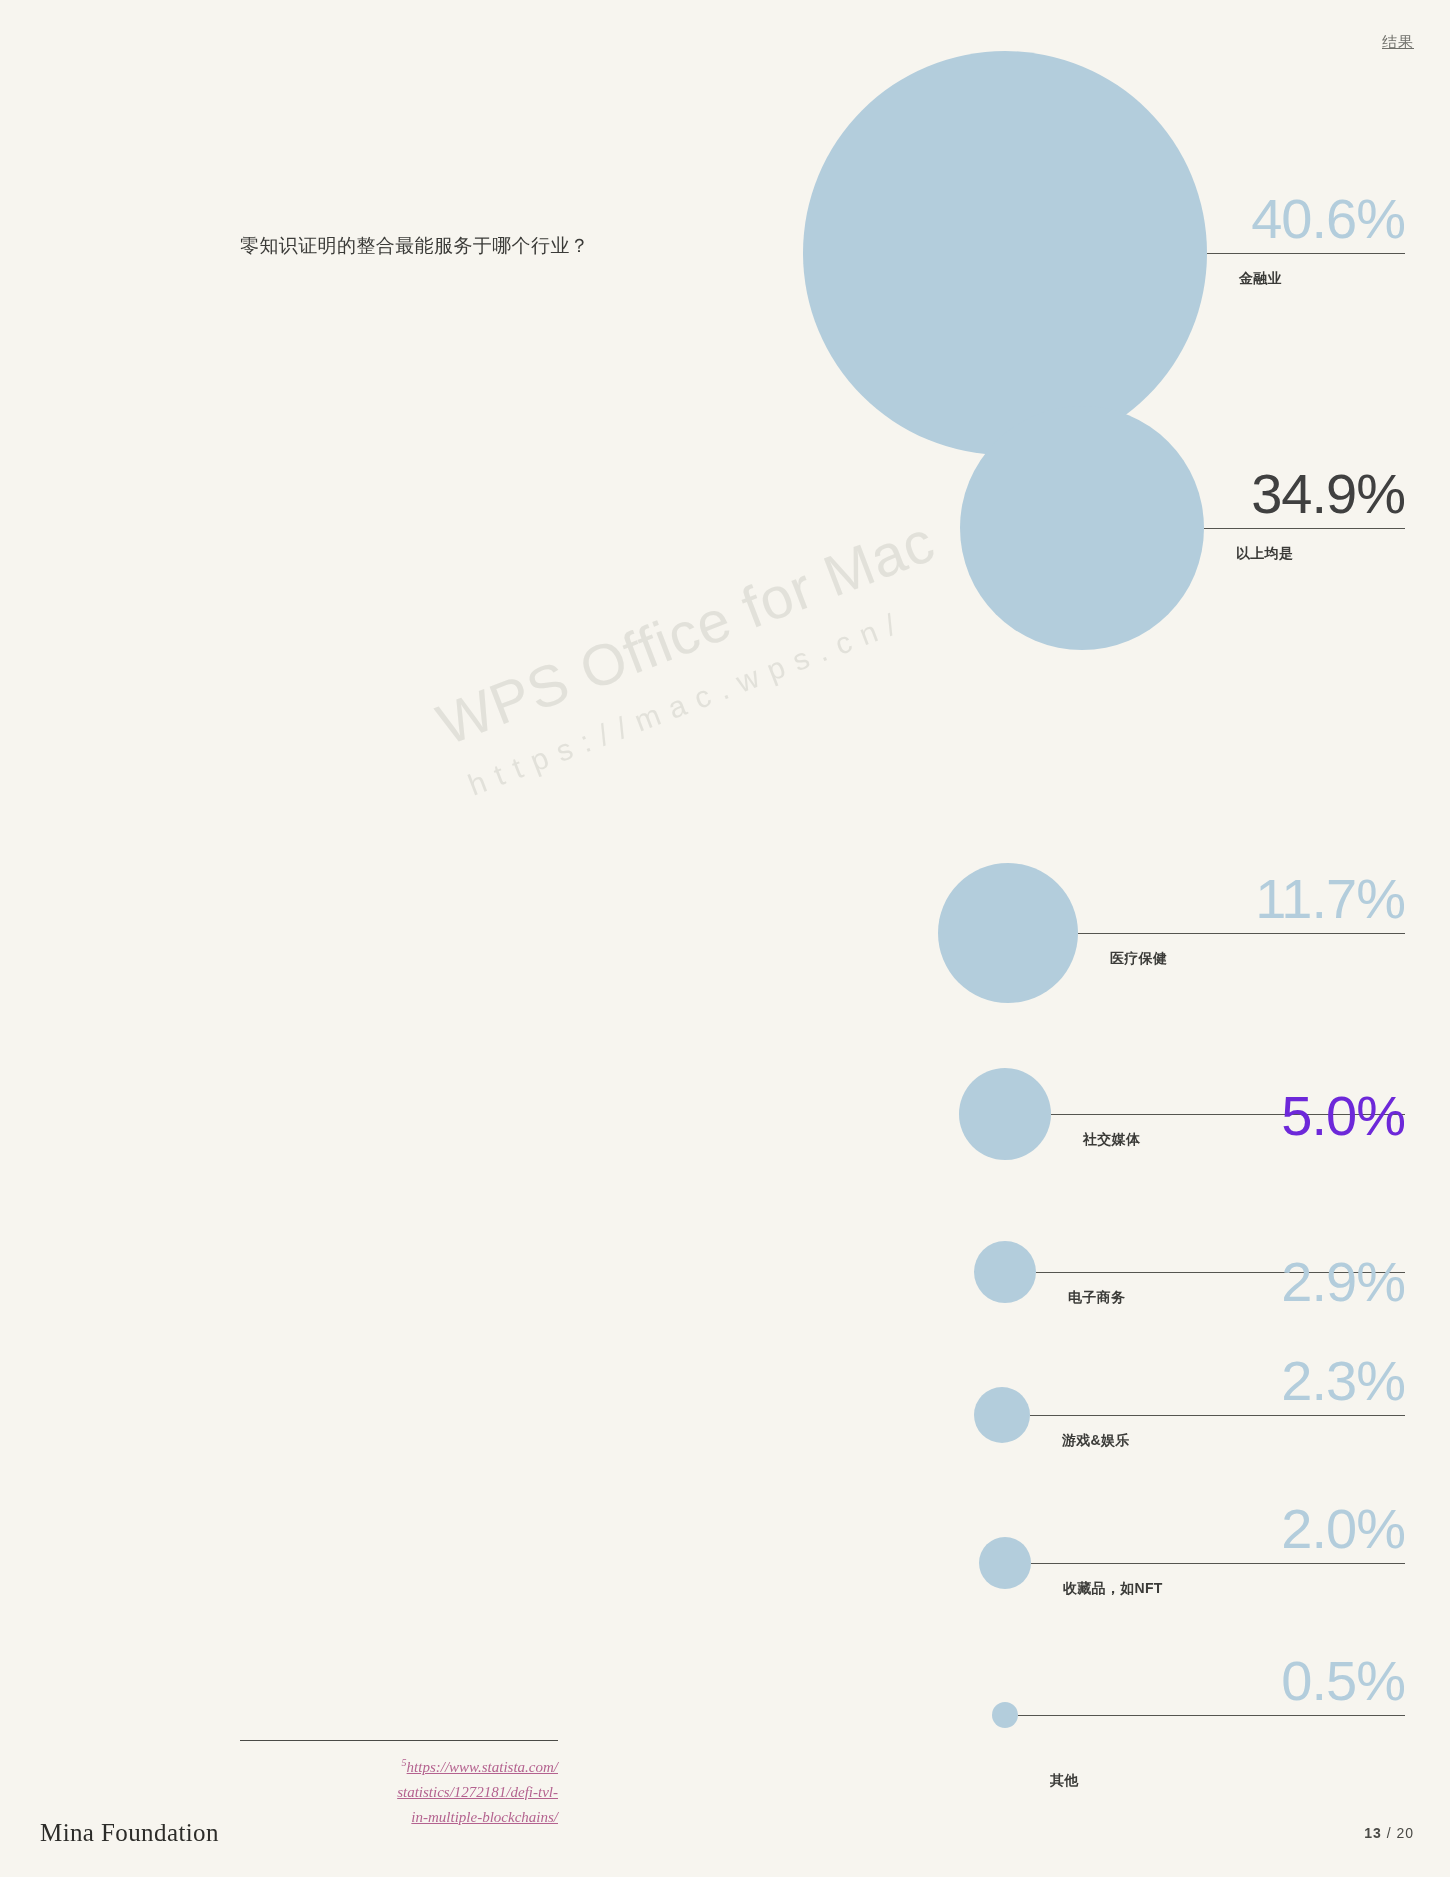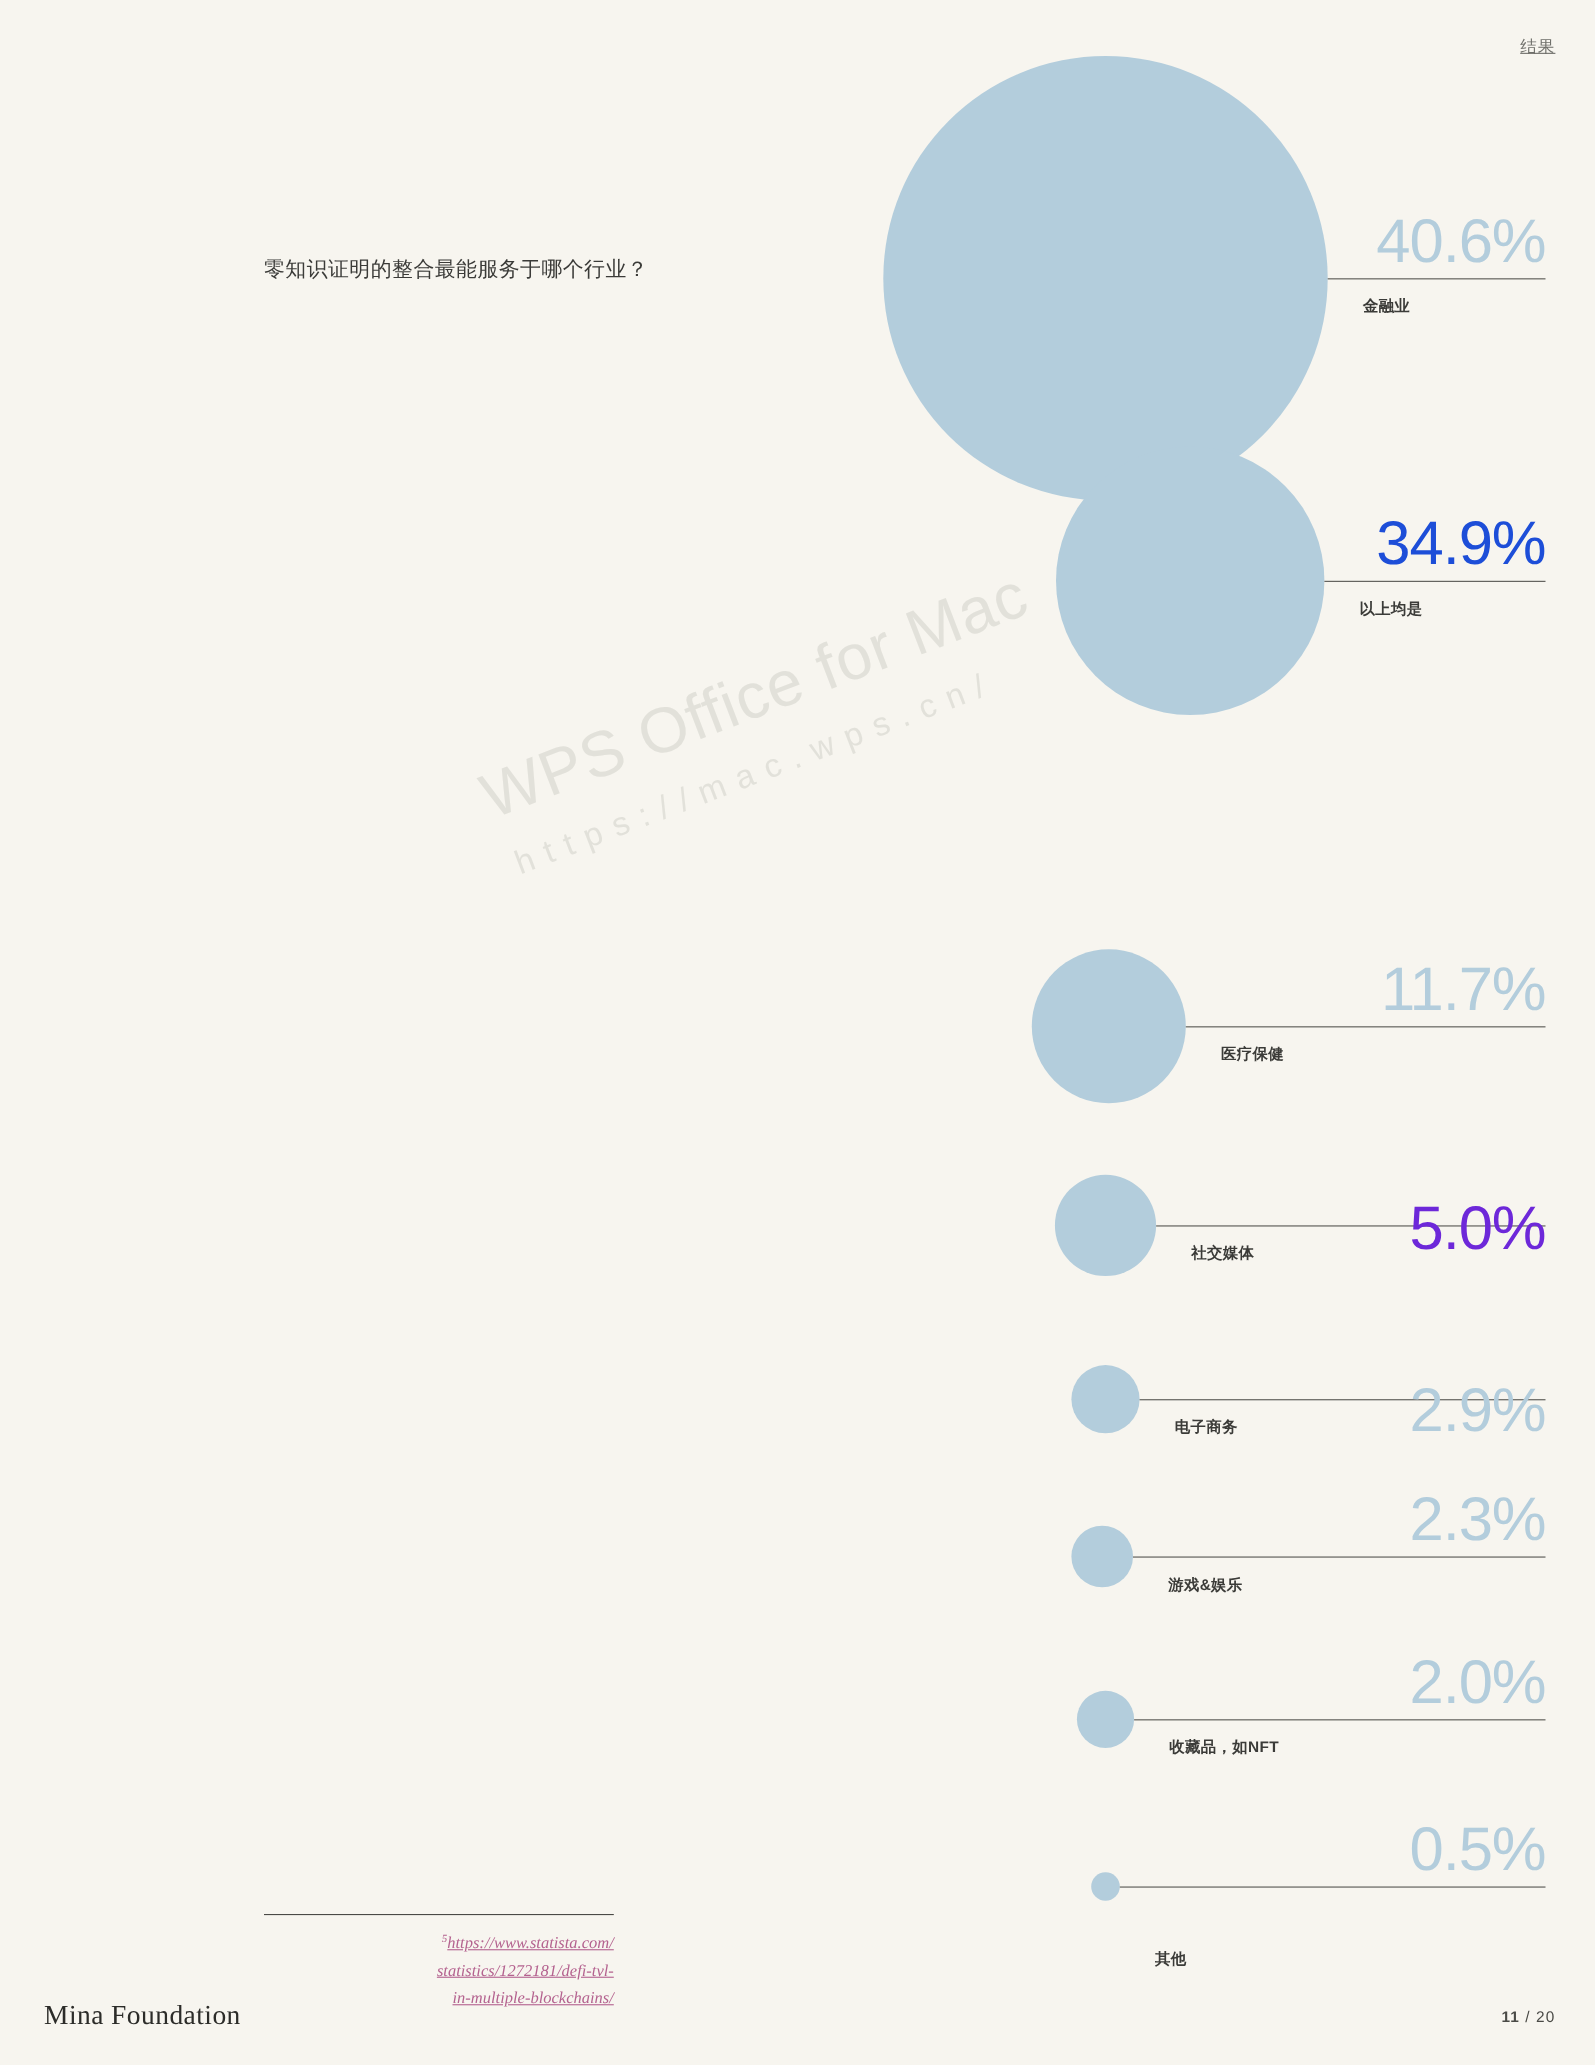--- a/index.html
+++ b/index.html
@@ -166,21 +166,21 @@
   <div class="chart" id="chart-root">
       <div class="bubble-row">
         <div class="bubble" style="left: 803px; top: 51px; width: 404px; height: 404px; background: rgb(179, 205, 220);"></div>
         <div class="leader" style="left: 1207px; top: 253px; width: 198px; border-top-color: rgb(85, 85, 80);"></div>
         <div class="pct" style="left: 985px; width: 420px; top: 191px; color: rgb(179, 205, 220);">40.6%</div>
         <div class="cat" style="left: 1239px; top: 270px; color: rgb(59, 59, 56);">金融业</div>
       </div>
       <div class="bubble-row">
         <div class="bubble" style="left: 960px; top: 406px; width: 244px; height: 244px; background: rgb(179, 205, 220);"></div>
         <div class="leader" style="left: 1204px; top: 528px; width: 201px; border-top-color: rgb(85, 85, 80);"></div>
-        <div class="pct" style="left: 985px; width: 420px; top: 466px; color: #1d4ed8;">34.9%</div>
+        <div class="pct" style="left: 985px; width: 420px; top: 466px; color: #404040;">34.9%</div>
         <div class="cat" style="left: 1236px; top: 545px; color: rgb(59, 59, 56);">以上均是</div>
       </div>
       <div class="bubble-row">
         <div class="bubble" style="left: 938px; top: 863px; width: 140px; height: 140px; background: rgb(179, 205, 220);"></div>
         <div class="leader" style="left: 1078px; top: 933px; width: 327px; border-top-color: rgb(85, 85, 80);"></div>
         <div class="pct" style="left: 985px; width: 420px; top: 871px; color: rgb(179, 205, 220);">11.7%</div>
         <div class="cat" style="left: 1110px; top: 950px; color: rgb(59, 59, 56);">医疗保健</div>
       </div>
       <div class="bubble-row">
         <div class="bubble" style="left: 959px; top: 1068px; width: 92px; height: 92px; background: rgb(179, 205, 220);"></div>
@@ -222,18 +222,18 @@
 
   <div class="footnote-wrap">
     <div class="rule-bottom"></div>
     <div class="footnote">
       <span class="fn-marker">5</span><a href="#"><span>https://www.statista.com/</span><br><span>statistics/1272181/defi-tvl-</span><br><span>in-multiple-blockchains/</span></a>
     </div>
   </div>
 
   <div class="brand">Mina Foundation</div>
   <div class="pagenum">
-    <b>11</b>
+    <b>13</b>
     <span>/</span>
     <span>20</span>
   </div>
 
 </div>
 
 </body></html>

